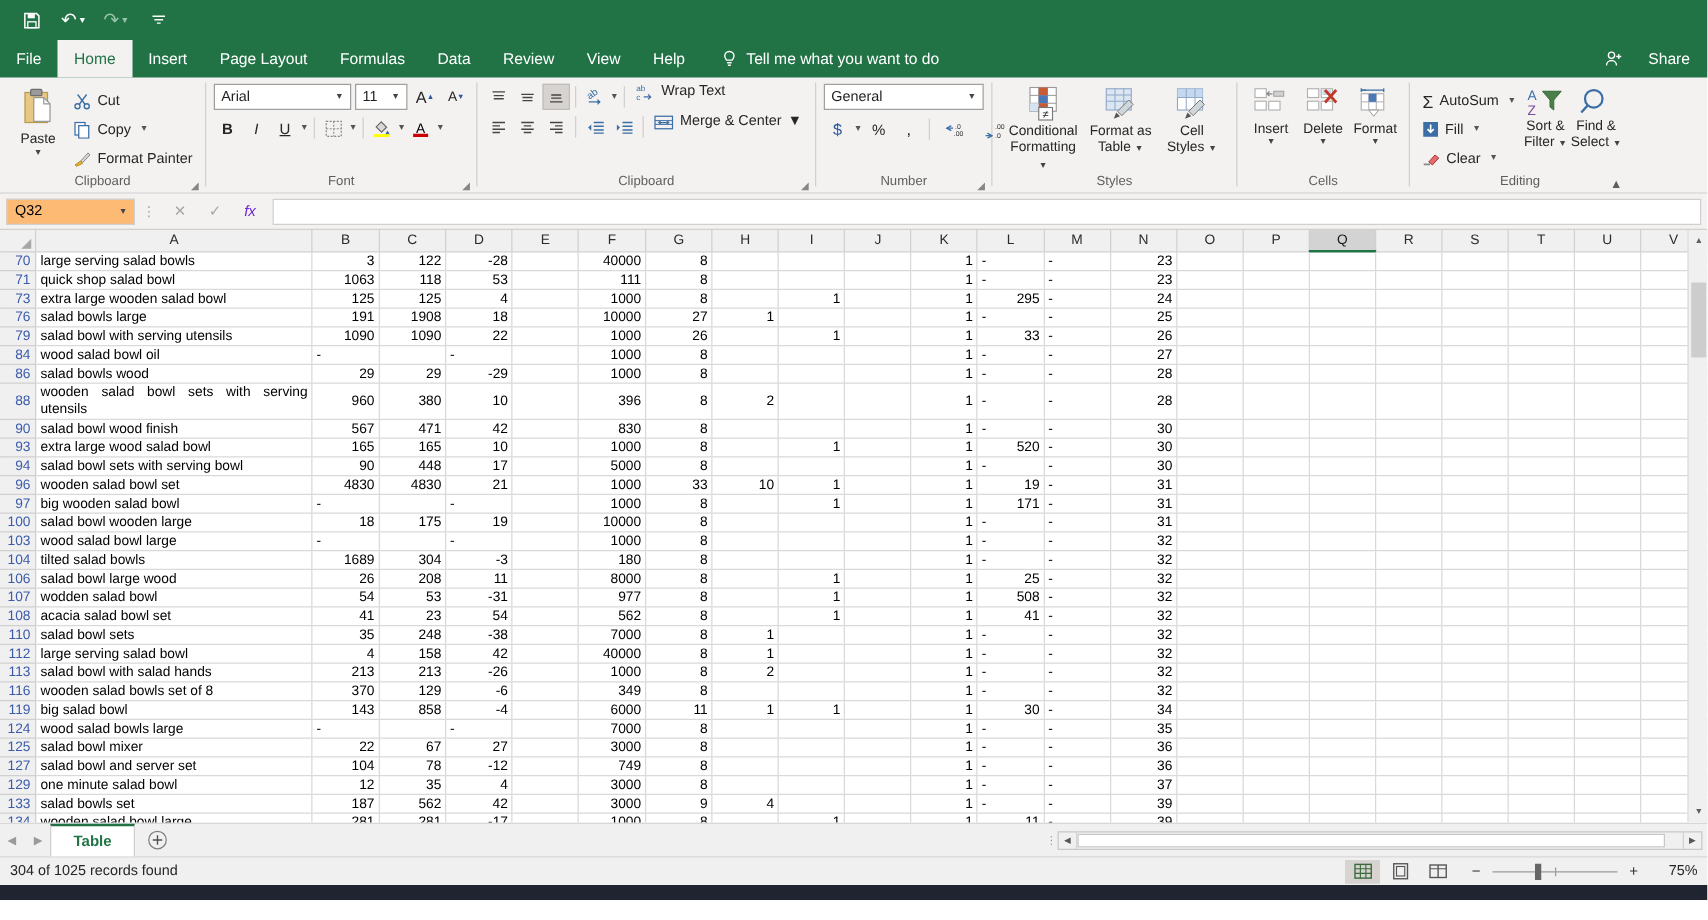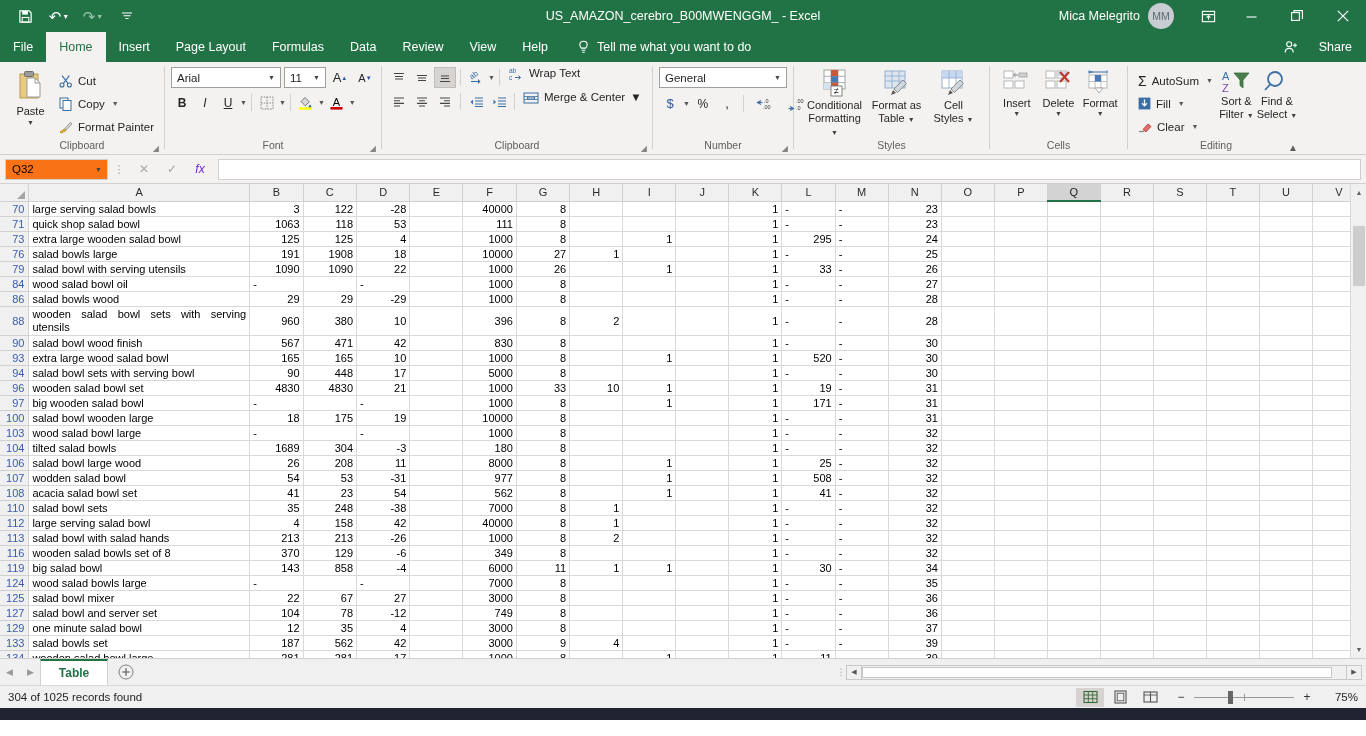--- a/index.html
+++ b/index.html
@@ -149,21 +149,21 @@
   .collapse-ribbon {
     position: absolute; right: 6px; bottom: 1px; font-size: 10px; color: #605e5c;
   }
 
   
   .formulabar {
     height: 29px; background: #f3f2f1; display: flex; align-items: center;
     border-bottom: 1px solid #d2d0ce; padding: 0 5px;
   }
   .namebox {
-    width: 103px; height: 21px; background: #f97316; border: 1px solid #d0cece;
+    width: 103px; height: 21px; background: #fdba74; border: 1px solid #d0cece;
     display: flex; align-items: center; padding: 0 2px 0 6px; font-size: 11.5px;
   }
   .namebox .nv { flex: 1; }
   .fb-dots { width: 22px; text-align: center; color: #a0a0a0; font-size: 11px; }
   .fb-icons { display: flex; align-items: center; gap: 0px; }
   .fb-ico {
     width: 28px; height: 21px; display: flex; align-items: center; justify-content: center;
     font-size: 12px; color: #a6a6a6;
   }
   .fb-input {
@@ -300,49 +300,21 @@
       <span style="font-size:15px;">↷</span>
         <span class="qat-caret">▼</span>
     </div>
     <div class="qat-btn">
       <svg width="12" height="12" viewBox="0 0 12 12">
           <path d="M1 3h10M2.5 5.8h7M4.5 8.5h3" stroke="#fff" stroke-width="1.1" fill="none"></path>
         </svg>
     </div>
   </div>
 
-  <div class="win-title">US_AMAZON_cerebro_B00MWENGGM_  -  Excel</div>
-
-  <div class="titlebar-right">
-    <span class="user-name">Mica Melegrito</span>
-    <div class="avatar">MM</div>
-    <div class="ribbon-display-btn">
-      <svg width="15" height="15" viewBox="0 0 16 16">
-          <rect x="1.5" y="2.5" width="13" height="11" fill="none" stroke="#fff" stroke-width="1.2"></rect>
-          <path d="M1.5 6h13" stroke="#fff" stroke-width="1.2"></path>
-          <path d="M8 11.5V7.5M6 9.3L8 7.3l2 2" stroke="#fff" stroke-width="1.1" fill="none"></path>
-        </svg>
-    </div>
-    <div class="win-ctrl">
-      <svg width="11" height="11" viewBox="0 0 11 11">
-          <path d="M0.5 6h10" stroke="#fff" stroke-width="1.1"></path>
-        </svg>
-    </div>
-    <div class="win-ctrl">
-      <svg width="12" height="12" viewBox="0 0 12 12">
-          <rect x="0.6" y="2.6" width="7.8" height="7.8" fill="none" stroke="#fff" stroke-width="1.1"></rect>
-          <path d="M3 2.6V0.6h8.4V9" fill="none" stroke="#fff" stroke-width="1.1"></path>
-        </svg>
-    </div>
-    <div class="win-ctrl close-btn">
-      <svg width="12" height="12" viewBox="0 0 12 12">
-          <path d="M0.8 0.8l10.4 10.4M11.2 0.8L0.8 11.2" stroke="#fff" stroke-width="1.2"></path>
-        </svg>
-    </div>
-  </div>
+
 </div>
 
 <div class="tabbar">
   <div class="tab">File</div>
   <div class="tab active">Home</div>
   <div class="tab">Insert</div>
   <div class="tab">Page Layout</div>
   <div class="tab">Formulas</div>
   <div class="tab">Data</div>
   <div class="tab">Review</div>

